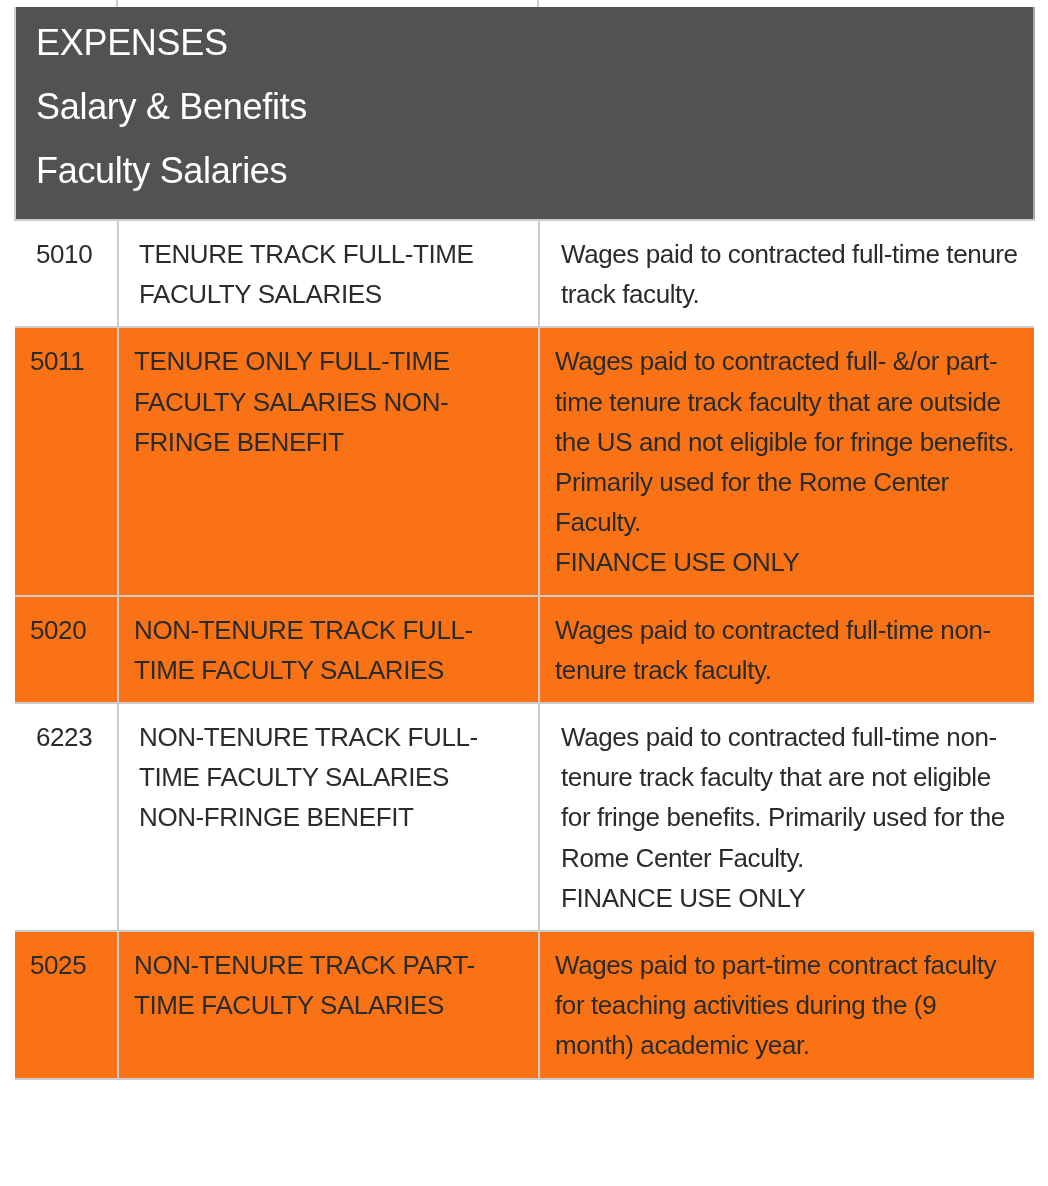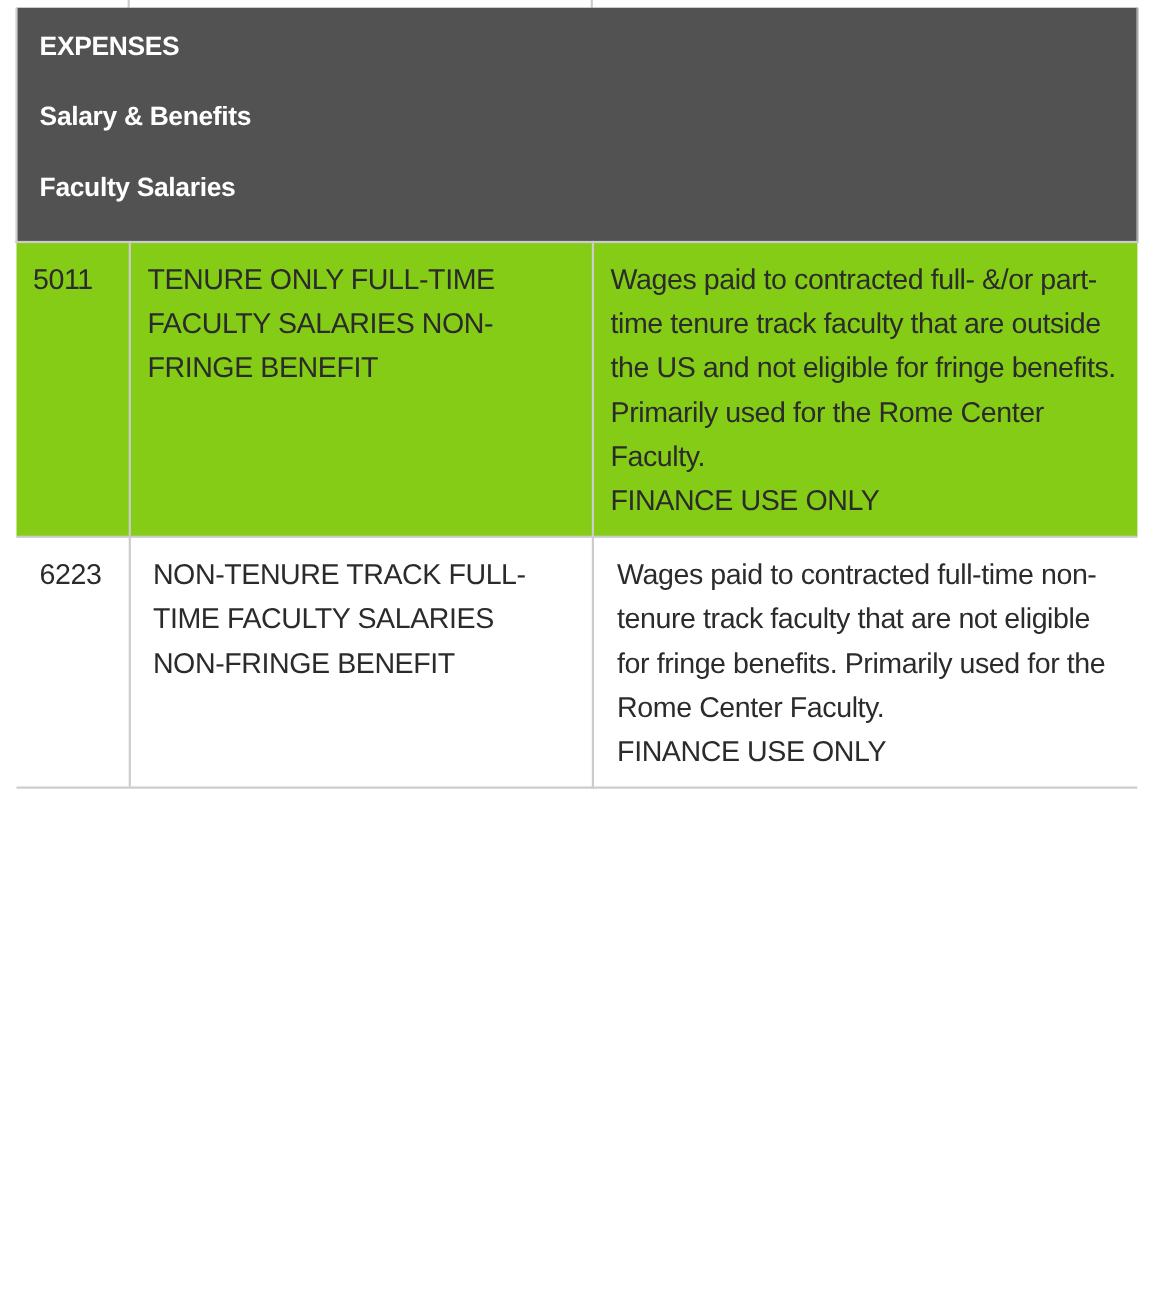--- a/index.html
+++ b/index.html
@@ -43,41 +43,41 @@
       background: #525252;
       color: #ffffff;
       border-left: 2px solid #cfcfcf;
       border-right: 2px solid #a8a8a8;
       border-bottom: 2px solid #cccccc;
       padding: 14px 20px 16px 20px;
       text-align: left;
     }
     .section-head .line {
       display: block;
-      font-weight: bold;
-      font-size: 24px;
+      font-weight: normal;
+      font-size: 36px;
       line-height: 64px;
       height: 64px;
       letter-spacing: -0.3px;
     }
     .section-head .line:first-child { margin-top: -10px; }
 
     table.coa td {
       vertical-align: top;
       font-size: 26px;
       line-height: 40.2px;
       padding: 13px 20px 12px 20px;
       border-bottom: 2px solid #cccccc;
       letter-spacing: -0.4px;
     }
     table.coa td.code { padding-left: 21px; padding-right: 10px; }
     table.coa td.name { border-left: 2px solid #cccccc; border-right: 2px solid #cccccc; padding-left: 20px; }
     table.coa td.desc { padding-left: 21px; padding-right: 14px; }
     table.coa tr.row.odd td { background: #ffffff; }
-    table.coa tr.row.even td { background: #84cc16; padding-left: 15px; }
+    table.coa tr.row.even td { background: #f97316; padding-left: 15px; }
     .desc-line { display: block; }
   </style>
 </head>
 <body>
 
 <div class="vline top-a"></div>
 <div class="vline top-b"></div>
 
 <div class="table-wrap">
   <table class="coa">
@@ -89,32 +89,53 @@
     <thead>
       <tr>
         <th colspan="3" class="section-head">
           <span class="line">EXPENSES</span>
           <span class="line">Salary &amp; Benefits</span>
           <span class="line">Faculty Salaries</span>
         </th>
       </tr>
     </thead>
     <tbody>
+      <tr class="row odd">
+        <td class="code">5010</td>
+        <td class="name">TENURE TRACK FULL-TIME FACULTY SALARIES</td>
+        <td class="desc">
+          <span class="desc-line">Wages paid to contracted full-time tenure track faculty.</span>
+        </td>
+      </tr>
       <tr class="row even">
         <td class="code">5011</td>
         <td class="name">TENURE ONLY FULL-TIME FACULTY SALARIES NON-FRINGE BENEFIT</td>
         <td class="desc">
           <span class="desc-line">Wages paid to contracted full- &amp;/or part-time tenure track faculty that are outside the US and not eligible for fringe benefits.  Primarily used for the Rome Center Faculty.</span>
           <span class="desc-line">FINANCE USE ONLY</span>
+        </td>
+      </tr>
+      <tr class="row even">
+        <td class="code">5020</td>
+        <td class="name">NON-TENURE TRACK FULL-TIME FACULTY SALARIES</td>
+        <td class="desc">
+          <span class="desc-line">Wages paid to contracted full-time non-tenure track faculty.</span>
         </td>
       </tr>
       <tr class="row odd">
         <td class="code">6223</td>
         <td class="name">NON-TENURE TRACK FULL-TIME FACULTY SALARIES NON-FRINGE BENEFIT</td>
         <td class="desc">
           <span class="desc-line">Wages paid to contracted full-time non-tenure track faculty that are not eligible for fringe benefits.  Primarily used for the Rome Center Faculty.</span>
           <span class="desc-line">FINANCE USE ONLY</span>
         </td>
       </tr>
+      <tr class="row even">
+        <td class="code">5025</td>
+        <td class="name">NON-TENURE TRACK PART-TIME FACULTY SALARIES</td>
+        <td class="desc">
+          <span class="desc-line">Wages paid to part-time contract faculty for teaching activities during the (9 month) academic year.</span>
+        </td>
+      </tr>
 
     </tbody>
   </table>
 </div>
 
 </body></html>

